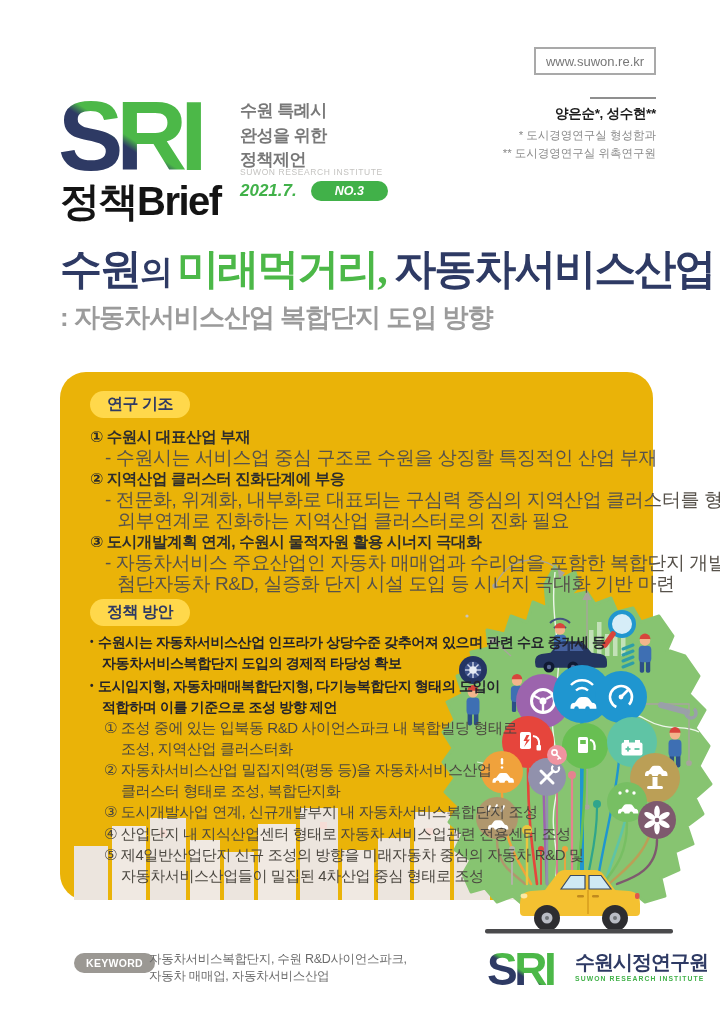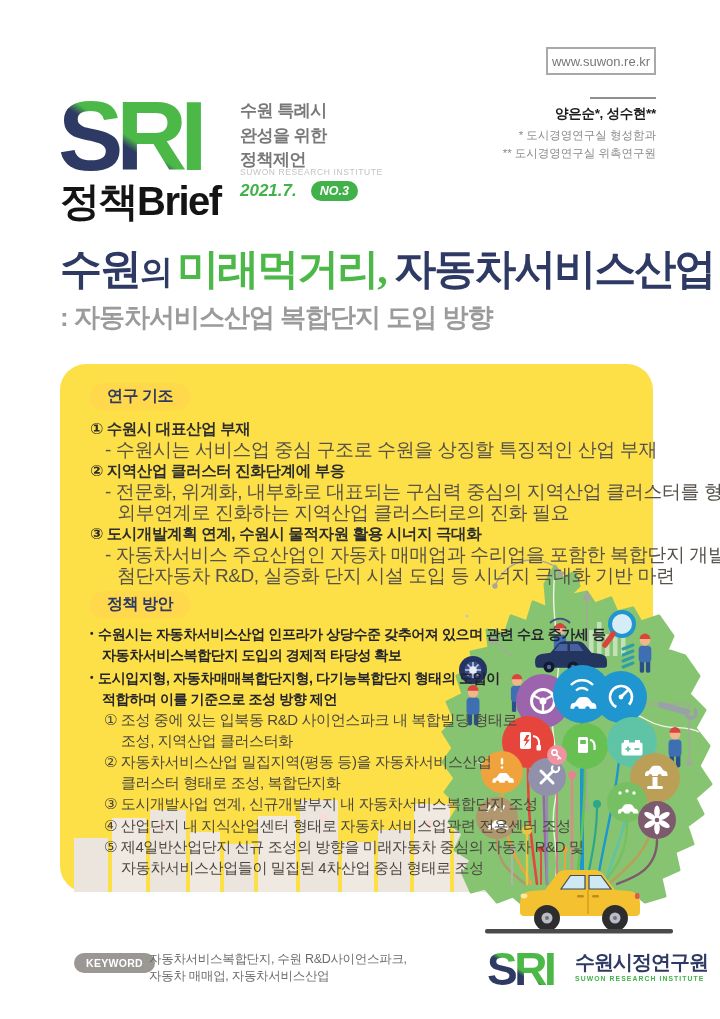--- a/index.html
+++ b/index.html
@@ -1,41 +1,41 @@
 <!DOCTYPE html>
 <html><head>
 <meta charset="utf-8">
 <style>
   html,body{margin:0;padding:0;background:#fff;}
   body{width:720px;height:1019px;position:relative;font-family:"Liberation Sans","DejaVu Sans",sans-serif;overflow:hidden;}
   .abs{position:absolute;}
 
   
-  .site-box{right:64px;top:47px;width:110px;height:28px;border:2px solid #a9a9a9;box-sizing:border-box;
+  .site-box{right:64px;top:47px;width:122px;height:28px;border:2px solid #a9a9a9;box-sizing:border-box;
     display:flex;align-items:center;justify-content:center;font-size:13px;color:#777;}
   .header-rule{right:64px;top:97px;width:66px;border-top:2px solid #8f8f8f;}
   .authors{right:64px;top:105px;font-size:13.5px;font-weight:bold;color:#1c1c1c;letter-spacing:-.3px;}
   .affils{right:64px;top:127px;text-align:right;font-size:11.5px;color:#8a8a8a;line-height:1.55;}
 
   
   .sri-main{left:58px;top:82px;}
   .brief-wordmark{left:60px;top:174px;font-size:40px;font-weight:800;color:#141414;letter-spacing:-1.5px;}
   .tagline{left:240px;top:99px;font-size:17px;font-weight:600;color:#787878;line-height:1.45;letter-spacing:-.5px;}
   .institute{left:240px;top:167px;font-size:8.5px;color:#c4c3c0;letter-spacing:.6px;}
   .daterow{left:240px;top:181px;display:flex;align-items:center;gap:14px;font-style:italic;}
   .date{font-size:17px;font-weight:800;color:#41b149;}
-  .issue-pill{background:#41b149;color:#fff;font-size:12.5px;font-weight:800;padding:3px 9px;border-radius:11px;}
+  .issue-pill{background:#41b149;color:#fff;font-size:12.5px;font-weight:800;padding:3px 24px;border-radius:11px;}
 
   
   .main-title{left:60px;top:241px;font-size:42px;font-weight:800;letter-spacing:-2px;white-space:nowrap;font-family:Liberation Serif, serif;}
   .t-navy{color:#2e3a64;} .t-green{color:#4cb848;} .t-small{font-size:33px;}
   .subtitle{left:60px;top:300px;font-size:26px;font-weight:600;color:#9b9b9b;letter-spacing:-1px;white-space:nowrap;}
 
   
-  .panel{left:60px;top:364px;width:593px;height:528px;background:#fde047;border-radius:26px;}
+  .panel{left:60px;top:372px;width:593px;height:528px;background:#eab308;border-radius:26px;}
   .panel-content{position:relative;z-index:3;padding:19px 0 0 30px;}
   .badge{display:inline-block;background:#ffd84b;color:#2e3a64;font-size:16px;font-weight:800;
     padding:3px 17px;border-radius:14px;letter-spacing:-.5px;}
   .research-lines{margin-top:8px;}
   .policy-block{margin-top:5px;}
   .policy-lines{margin-top:6px;}
   .ln{font-size:19px;line-height:21px;color:#57524b;white-space:nowrap;letter-spacing:-.4px;}
   .ln.num{font-weight:800;color:#2d2d2d;font-size:15.5px;}
   .ln.dash{padding-left:15px;}
   .ln.cont{padding-left:27px;}

